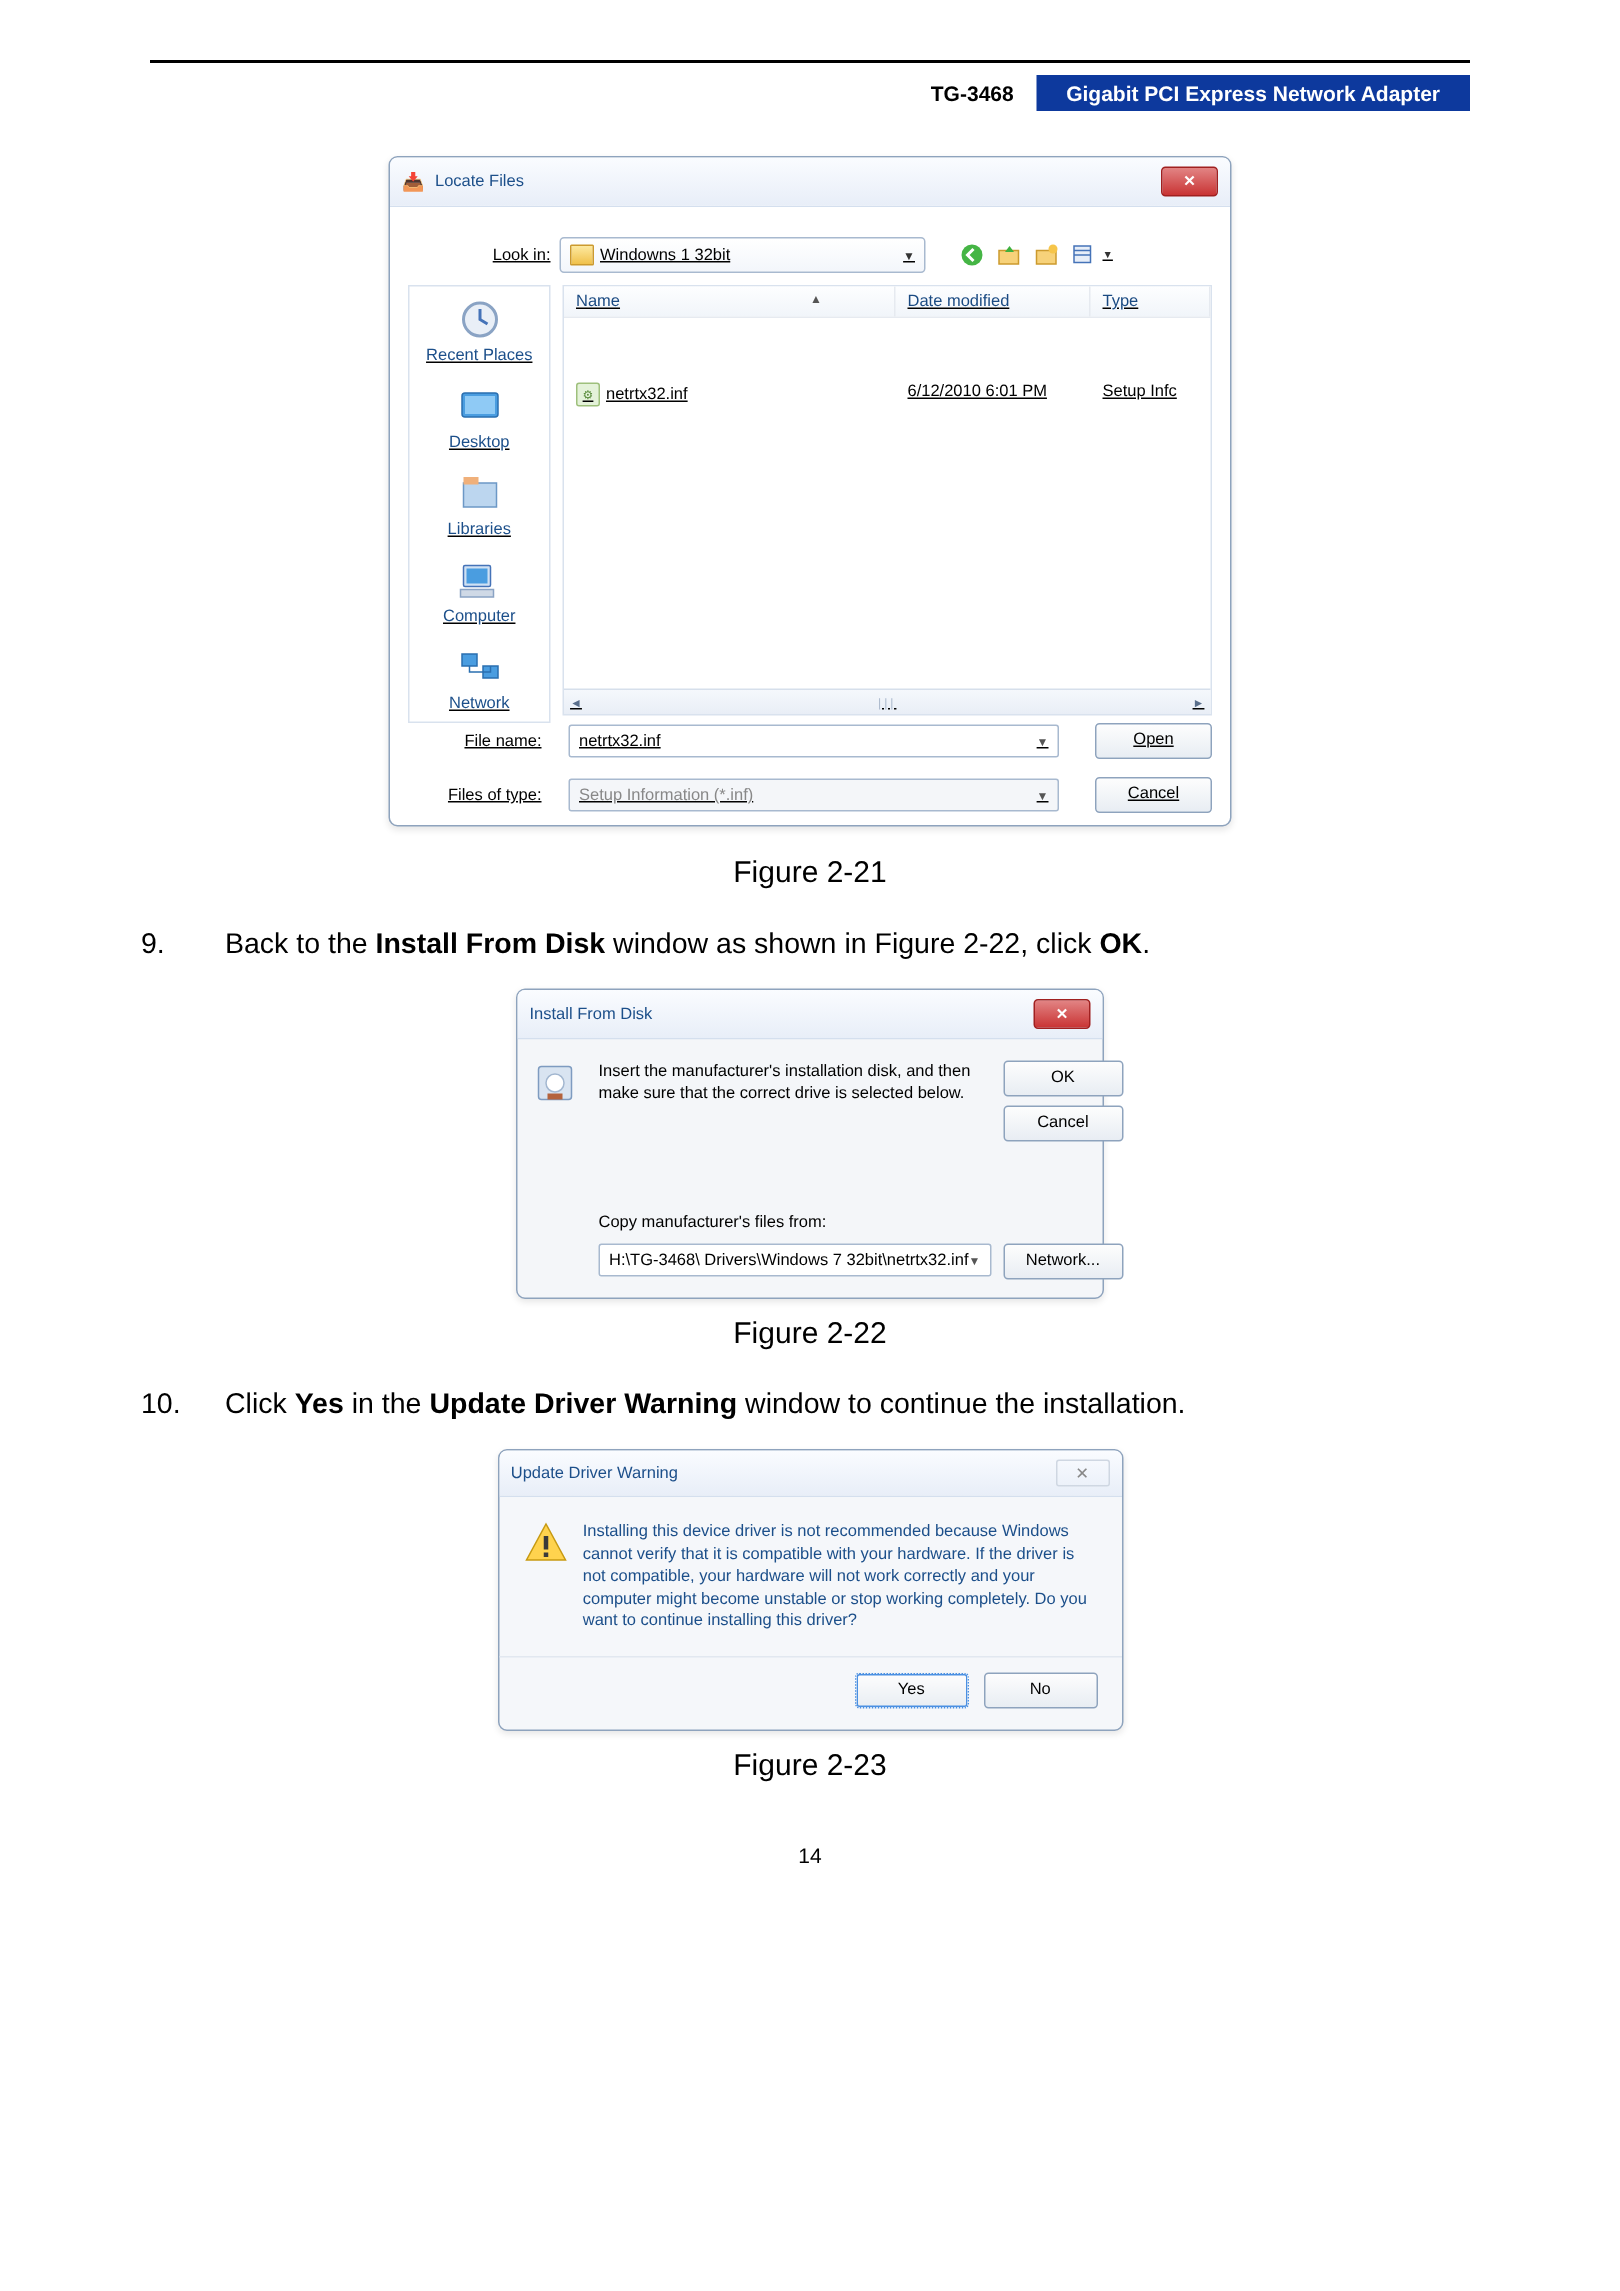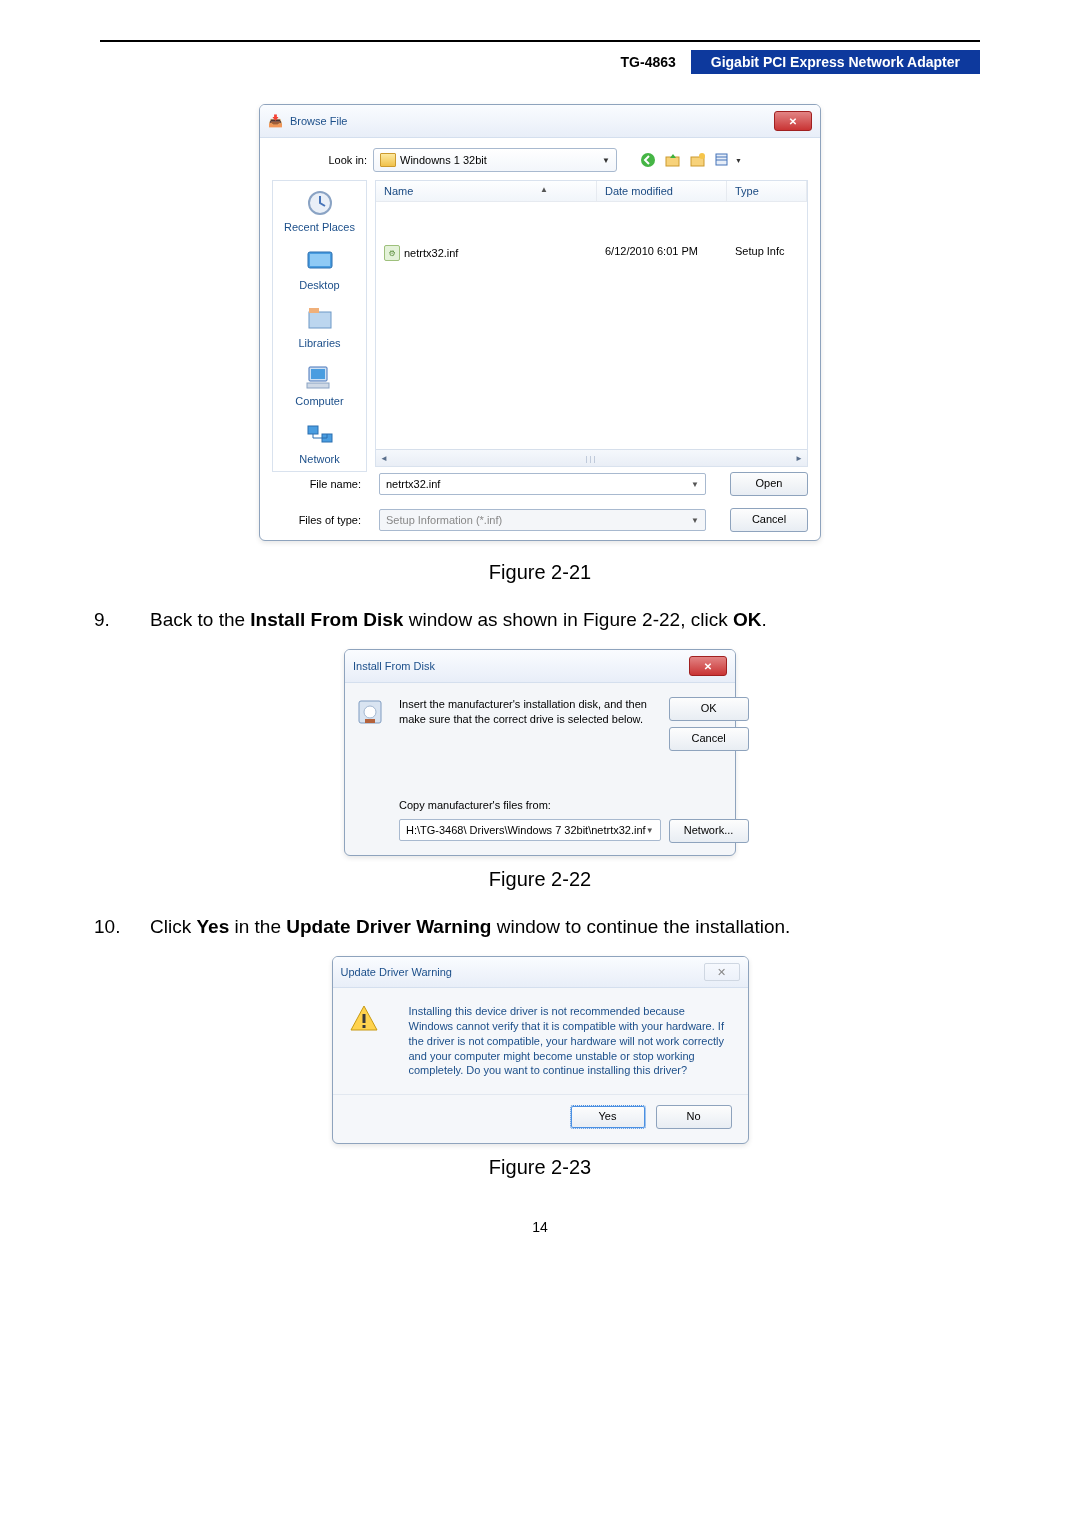--- a/index.html
+++ b/index.html
@@ -72,24 +72,25 @@
     border: 1px solid #a02020;
     border-radius: 3px;
     color: #fff;
     display: flex;
     align-items: center;
     justify-content: center;
     font-weight: bold;
     font-size: 10px;
   }
   .dialog1-body {
-    padding: 10px 12px 8px;
+    padding: 20px 12px 8px;
     display: grid;
     grid-template-columns: 95px 1fr;
     column-gap: 8px;
+    text-decoration: underline;
   }
   .lookin-row {
     grid-column: 1 / 3;
     display: flex;
     align-items: center;
     margin-bottom: 8px;
   }
   .lookin-label {
     width: 95px;
     text-align: right;
@@ -315,21 +316,21 @@
     width:34px;height:16px;
     display:flex;align-items:center;justify-content:center;
     color:#888;font-size:11px;
     border:1px solid #cfd7e2;
     border-radius:2px;
   }
   .dialog3-body {
     padding: 16px;
     display:grid;
     grid-template-columns: 40px 1fr;
-    column-gap:20px;
+    column-gap:0;
   }
   .warn-icon {
     width:32px;height:32px;
   }
   .warn-text { line-height:1.35; color:#1c4f8a; }
   .dialog3-buttons {
     padding: 10px 16px 14px;
     display:flex;
     justify-content:flex-end;
     gap:10px;
@@ -344,28 +345,28 @@
   .d3-btn.focus { box-shadow: 0 0 0 1px #4b90e2 inset; border:1px dotted #4b90e2; }
 
   .page-num { text-align:center; font-size:14px; margin-top:40px;}
 </style>
 </head>
 <body>
 
 <div class="page">
   <div class="header-line"></div>
   <div class="header-bar">
-    <span class="header-model">TG-4863</span>
+    <span class="header-model">TG-3468</span>
     <span class="header-title">Gigabit PCI Express Network Adapter</span>
   </div>
 
   <div class="dialog1">
     <div class="dialog1-title">
       <span class="title-icon">📥</span>
-      <span>Browse File</span>
+      <span>Locate Files</span>
       <span class="close-btn">✕</span>
     </div>
     <div class="dialog1-body">
       <div class="lookin-row">
         <span class="lookin-label">Look in:</span>
         <div class="lookin-combo">
           <span class="folder-ico"></span>
           <span>Windowns 1 32bit</span>
           <span class="combo-arrow">▼</span>
         </div>

